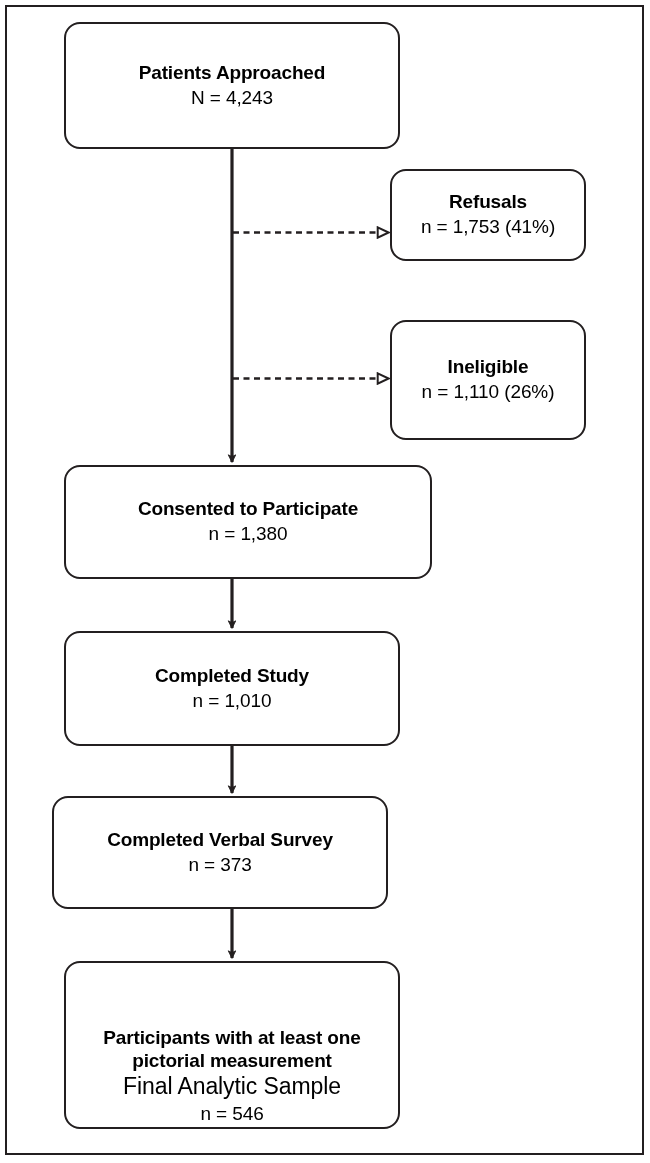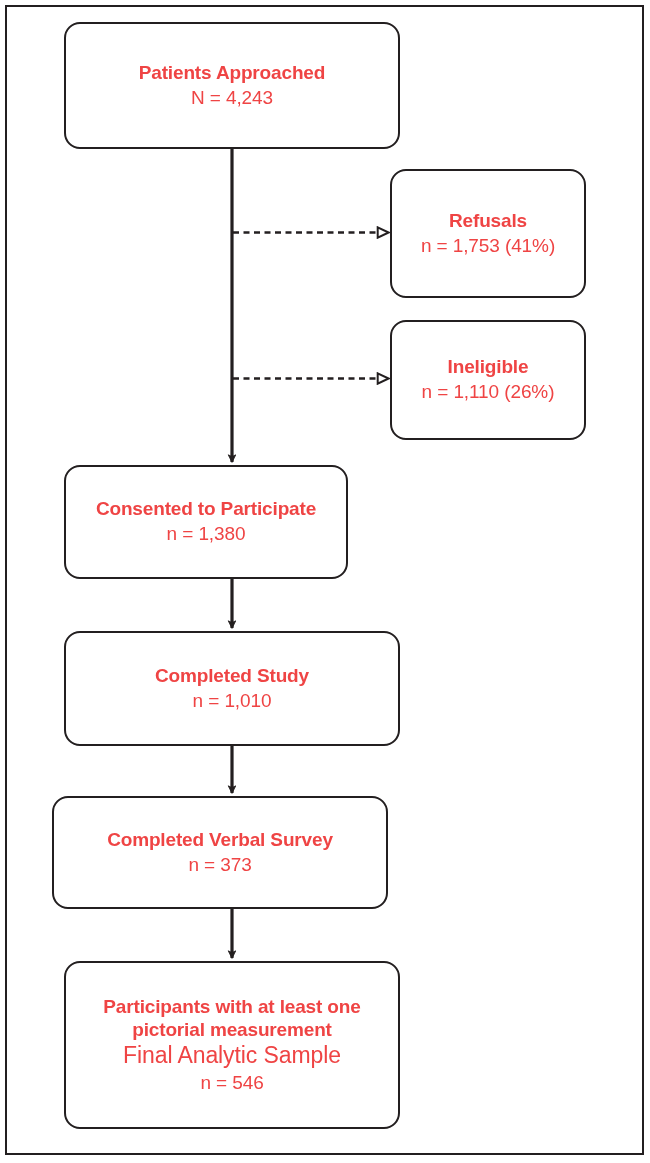--- a/index.html
+++ b/index.html
@@ -42,21 +42,21 @@
     position: absolute;
     box-sizing: border-box;
     border: 2.6px solid #231f20;
     border-radius: 16px;
     background: #ffffff;
     display: flex;
     flex-direction: column;
     align-items: center;
     justify-content: center;
     text-align: center;
-    color: #ef4444;
+    color: #000000;
     line-height: 1.30;
   }
   .node .title {
     font-weight: bold;
     font-size: 19px;
     letter-spacing: -0.15px;
     white-space: nowrap;
   }
   .node .title.wrap {
     white-space: normal;
@@ -72,26 +72,26 @@
     font-size: 19px;
     letter-spacing: -0.1px;
     white-space: nowrap;
   }
   .node.side .title,
   .node.side .count {
     font-size: 19px;
   }
   
   #node-approached { left: 64px;  top: 22px;   width: 336px; height: 127px; }
-  #node-consented  { left: 64px;  top: 465px;  width: 284px; height: 114px; }
+  #node-consented  { left: 64px;  top: 465px;  width: 368px; height: 114px; }
   #node-completed  { left: 64px;  top: 631px;  width: 336px; height: 115px; }
   #node-verbal     { left: 52px;  top: 796px;  width: 336px; height: 113px; }
-  #node-final      { left: 64px;  top: 961px;  width: 336px; height: 168px; }
+  #node-final      { left: 64px;  top: 961px;  width: 336px; height: 168px; justify-content: flex-end; }
   
-  #node-refusals   { left: 390px; top: 169px;  width: 196px; height: 129px; }
+  #node-refusals   { left: 390px; top: 169px;  width: 196px; height: 92px; }
   #node-ineligible { left: 390px; top: 320px;  width: 196px; height: 120px; }
 
   #node-final .title.wrap { line-height: 1.22; padding: 0 12px; }
 </style>
 </head>
 <body>
 
 <div id="figure">
 
   <div id="frame"></div>

